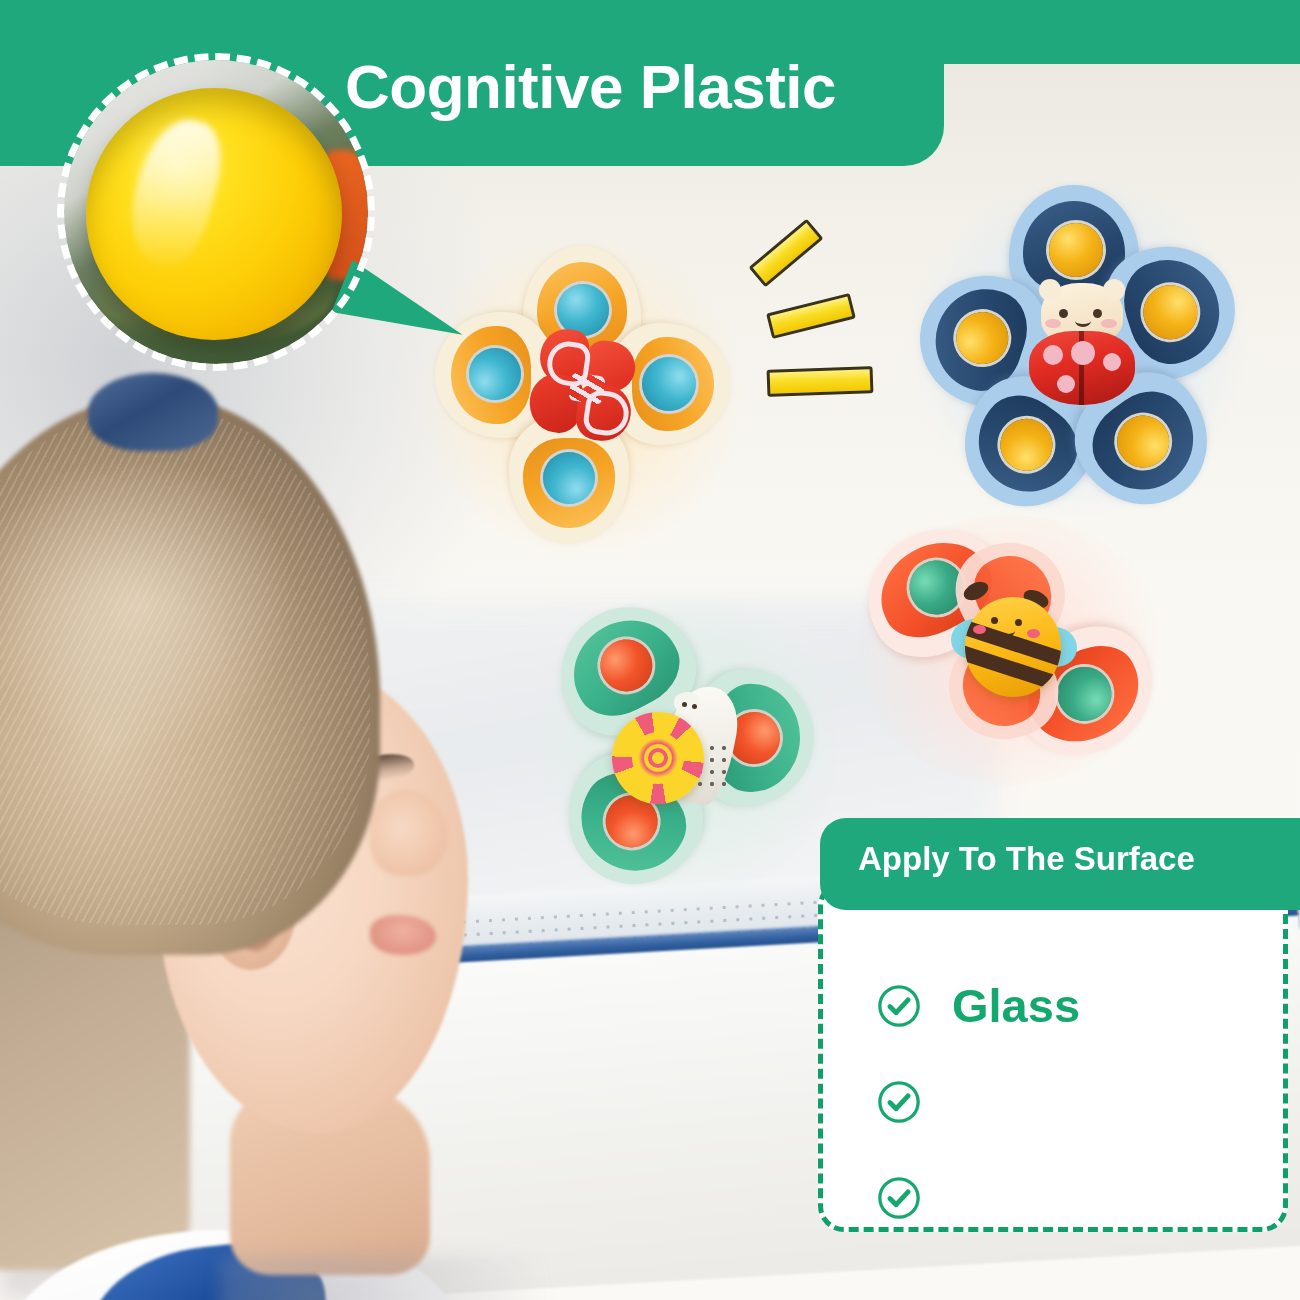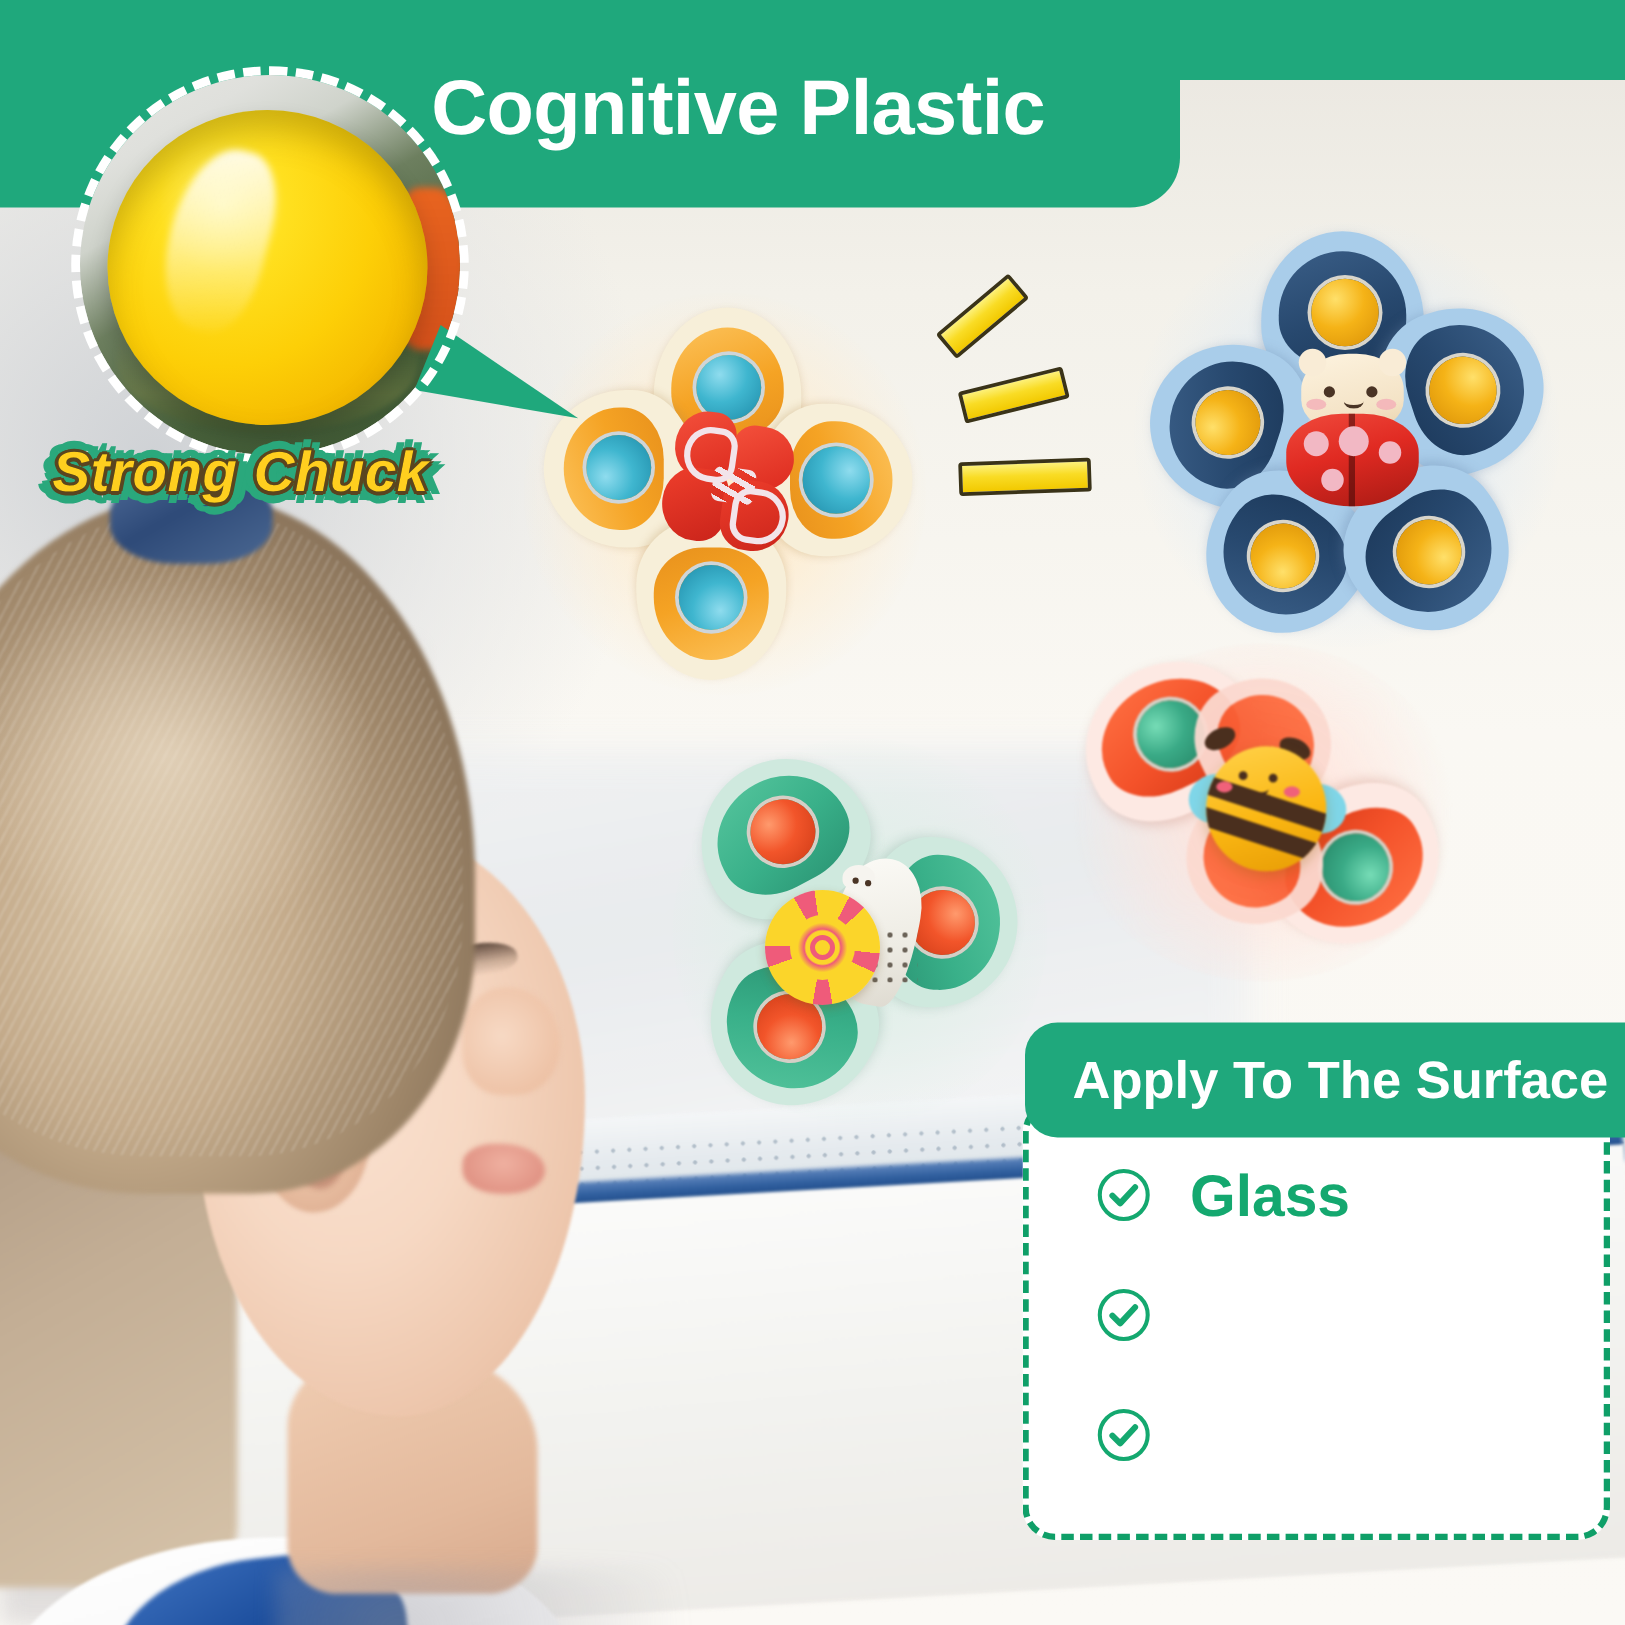--- a/index.html
+++ b/index.html
@@ -155,23 +155,23 @@
   
   .mline{position:absolute;background:linear-gradient(180deg,#fdf17a 0%,#f9dc25 45%,#f2c900 100%);
     border:3px solid #3a3318;border-radius:3px;}
 
   
   .surface-card{position:absolute;left:818px;top:818px;width:478px;height:420px;}
   .sc-body{position:absolute;left:0;top:62px;width:470px;height:352px;
     background:#ffffff;border:5px dashed #0f9f68;border-radius:26px;box-sizing:border-box;}
   .sc-head{position:absolute;left:2px;top:0;width:480px;height:92px;
     background:var(--teal);border-top-left-radius:26px;border-bottom-left-radius:26px;}
-  .sc-head-label{position:absolute;left:38px;top:22px;color:#fff;font-size:42px;font-weight:700;white-space:nowrap;}
+  .sc-head-label{position:absolute;left:38px;top:22px;color:#fff;font-size:33px;font-weight:700;white-space:nowrap;}
   .sc-list{position:absolute;left:58px;top:115px;width:400px;}
-  .sc-item{display:flex;align-items:flex-start;height:96px;}
+  .sc-item{display:flex;align-items:flex-end;height:96px;}
   .sc-check{width:46px;height:46px;flex:0 0 46px;margin-right:30px;}
   .sc-label{color:#14a86f;font-size:47px;font-weight:700;line-height:1;}
 
   :root{--teal:#1fa87c;}
 </style>
 </head>
 <body>
 
 <div class="stage">
 
@@ -211,21 +211,20 @@
   <div class="magnifier">
     <div class="mag-photo">
       <div class="mag-orange"></div>
       <div class="mag-base"></div>
       <div class="mag-dome"></div>
       <div class="mag-spec"></div>
     </div>
     <div class="mag-ring"></div>
   </div>
 
-  <div class="chuck">Strong Chuck</div>
 
   <div class="mline" style="left:748px;top:240px;width:70px;height:20px;transform:rotate(-40deg);"></div>
   <div class="mline" style="left:768px;top:303px;width:80px;height:20px;transform:rotate(-14deg);"></div>
   <div class="mline" style="left:767px;top:368px;width:100px;height:21px;transform:rotate(-2deg);"></div>
 
   <div class="spinner sp-orange">
     <div class="halo"></div>
 
     <div style="position:absolute;left:98px;top:6px;width:118px;height:126px;transform:rotate(0deg);">
       <div class="petal" style="inset:0;background:#f7efd9;box-shadow:0 3px 7px rgba(180,140,80,.30);"></div>

